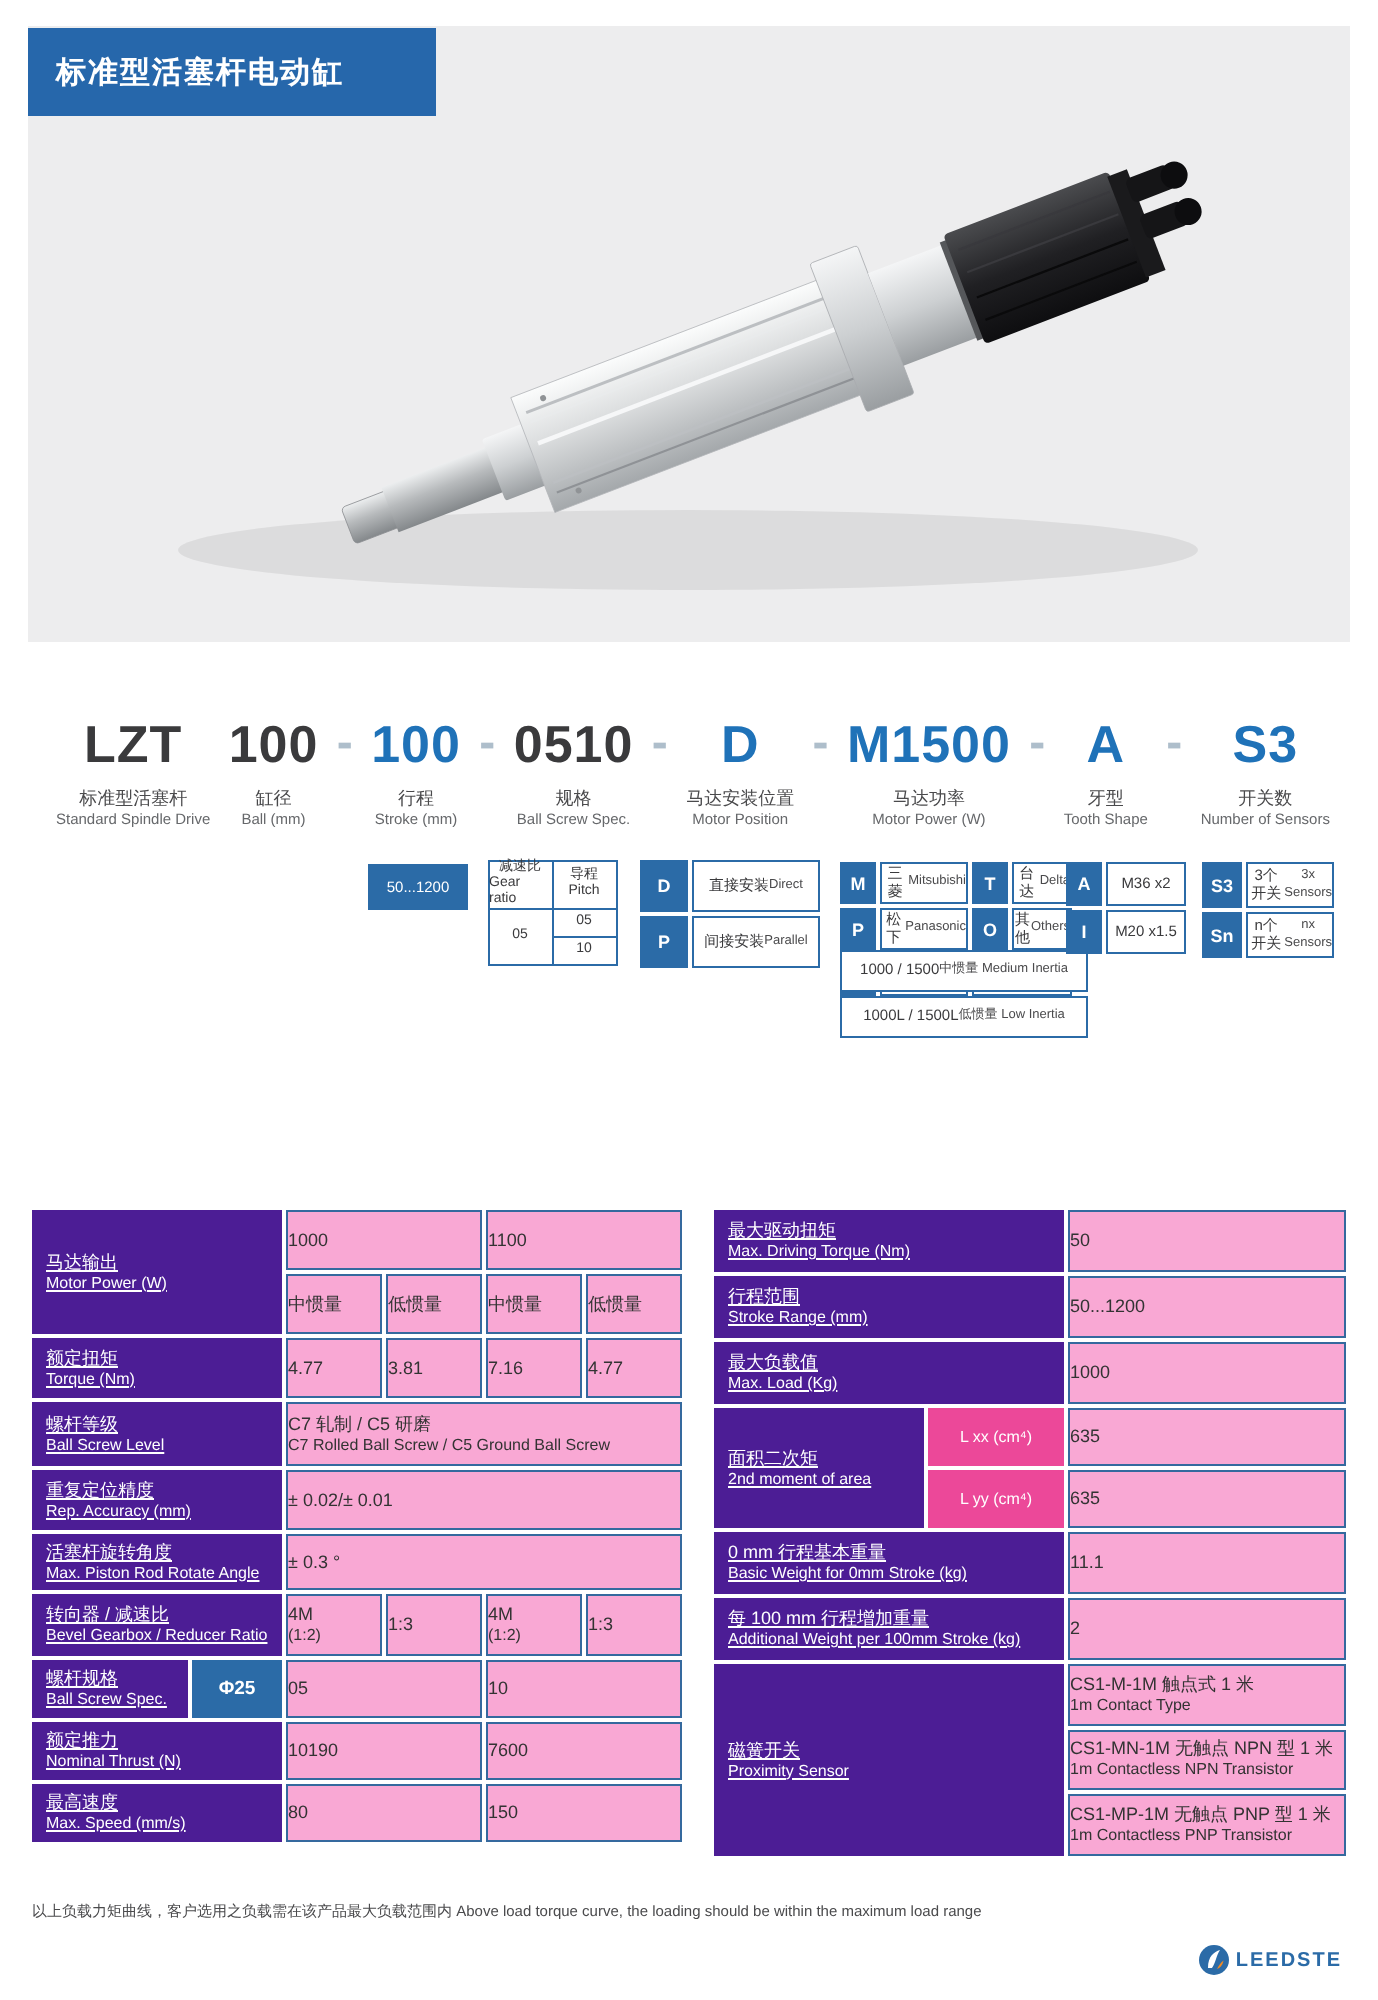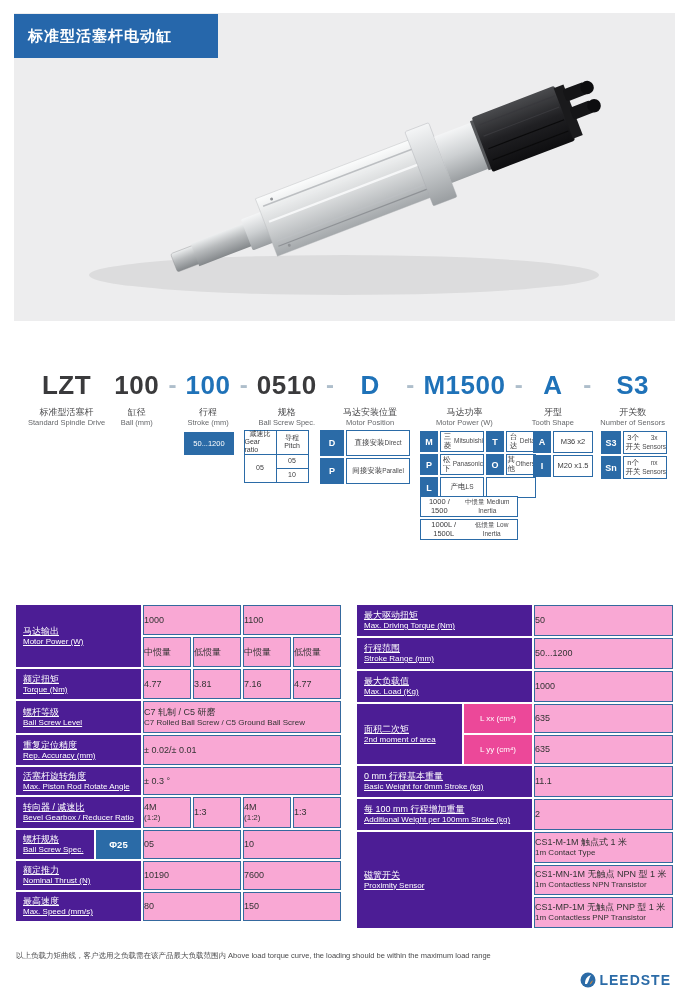--- a/index.html
+++ b/index.html
@@ -7,21 +7,21 @@
     font-family:"Liberation Sans","DejaVu Sans",sans-serif; color:#3a3a3c; }
   .page { position:relative; width:689px; height:1000px; overflow:hidden; background:#fff; }
 
   
   .hero { position:absolute; left:14px; top:13px; width:661px; height:308px; background:#ededee; }
   .title-bar { position:absolute; left:14px; top:14px; width:204px; height:44px;
     background:#2667ab; color:#fff; font-size:15px; font-weight:bold;
     display:flex; align-items:center; padding-left:14px; letter-spacing:1px; }
 
   
-  .model-row { position:absolute; left:14px; top:369px; width:661px;
+  .model-row { position:absolute; left:14px; top:356px; width:661px;
     display:flex; justify-content:space-between; align-items:flex-start; padding:0 10px 0 14px; }
   .seg { display:flex; flex-direction:column; align-items:center; }
   .seg-code { font-size:26px; font-weight:bold; line-height:32px; letter-spacing:.5px; color:#3a3a3c; }
   .seg.blue .seg-code { color:#1f72b8; }
   .seg-zh { margin-top:6px; font-size:9px; color:#4a4a4c; text-align:left; line-height:11px; }
   .seg-en { font-size:7.5px; color:#66686b; text-align:center; line-height:9px; white-space:nowrap; }
   .dash { font-size:24px; font-weight:bold; color:#aebecb; line-height:32px; }
 
   
   .opt { position:absolute; font-size:7px; }
@@ -34,42 +34,42 @@
   .stroke-box { position:absolute; left:184px; top:432px; width:50px; height:23px;
     background:#2b6ba7; color:#fff; font-size:7.5px; display:flex; align-items:center; justify-content:center; }
   .gear-tbl { left:244px; top:430px; display:grid; grid-template-columns:32px 32px;
     grid-template-rows:24px 14px 14px; }
   .gear-tbl > div { background:#fff; border:1px solid #2b6ba7; margin:-0.5px;
     display:flex; flex-direction:column; align-items:center; justify-content:center; line-height:8px; }
   .gear-span { grid-row:2/4; grid-column:1; }
   .pos-tbl { left:320px; top:430px; display:grid; grid-template-columns:24px 64px; grid-auto-rows:26px; gap:2px; }
   .brand-tbl { left:420px; top:431px; display:grid; grid-template-columns:18px 44px 18px 30px; grid-auto-rows:21px; gap:2px; }
   .empty-cell { grid-column:3/5; }
-  .inertia-tbl { left:420px; top:496px; width:98px; }
+  .inertia-tbl { left:420px; top:475px; width:124px; }
   .inertia-tbl .cellW { height:21px; margin-bottom:2px; }
   .tooth-tbl { left:533px; top:431px; display:grid; grid-template-columns:18px 40px; grid-auto-rows:22px; gap:2px; }
   .sensor-tbl { left:601px; top:431px; display:grid; grid-template-columns:20px 44px; grid-auto-rows:23px; gap:2px; }
 
   
   table.spec { position:absolute; border-collapse:separate; border-spacing:2px; table-layout:fixed; }
   table.spec td { vertical-align:middle; }
   td.lbl { background:#4c1d95; color:#fff; text-align:left; padding:2px 4px 2px 7px;text-decoration:underline; }
   td.lbl .zh { display:block; font-size:9px; line-height:11px; }
   td.lbl .en { display:block; font-size:8px; line-height:10px; }
   td.val { background:#f9a8d4; border:1px solid #35699e; text-align:left; font-size:9px; color:#333; line-height:11px; }
   td.dia { background:#2b6ba7; color:#fff; text-align:center; font-size:9.5px; font-weight:bold; }
   td.lblc { background:#ec4899; color:#fff; text-align:center; font-size:8px; }
   .v2 { display:block; font-size:8px; line-height:10px; color:#333; }
   #left-table  { left:14px;  top:603px; width:327px; }
   #right-table { left:355px; top:603px; width:320px; }
 
   
   .footnote { position:absolute; left:16px; top:951px; font-size:7.5px; color:#4a4a4c; }
   .logo { position:absolute; right:18px; top:972px; display:flex; align-items:center; gap:3px; }
-  .logo-text { font-size:14px; font-weight:bold; color:#2b6ba7; letter-spacing:1px; }
+  .logo-text { font-size:10px; font-weight:bold; color:#2b6ba7; letter-spacing:1px; }
 </style>
 </head>
 <body>
 
 <div class="page">
 
   <div class="hero">
     <svg width="661" height="308" viewBox="0 0 661 308">
       <defs>
         <linearGradient id="gRod" x1="0" y1="0" x2="0" y2="1">

